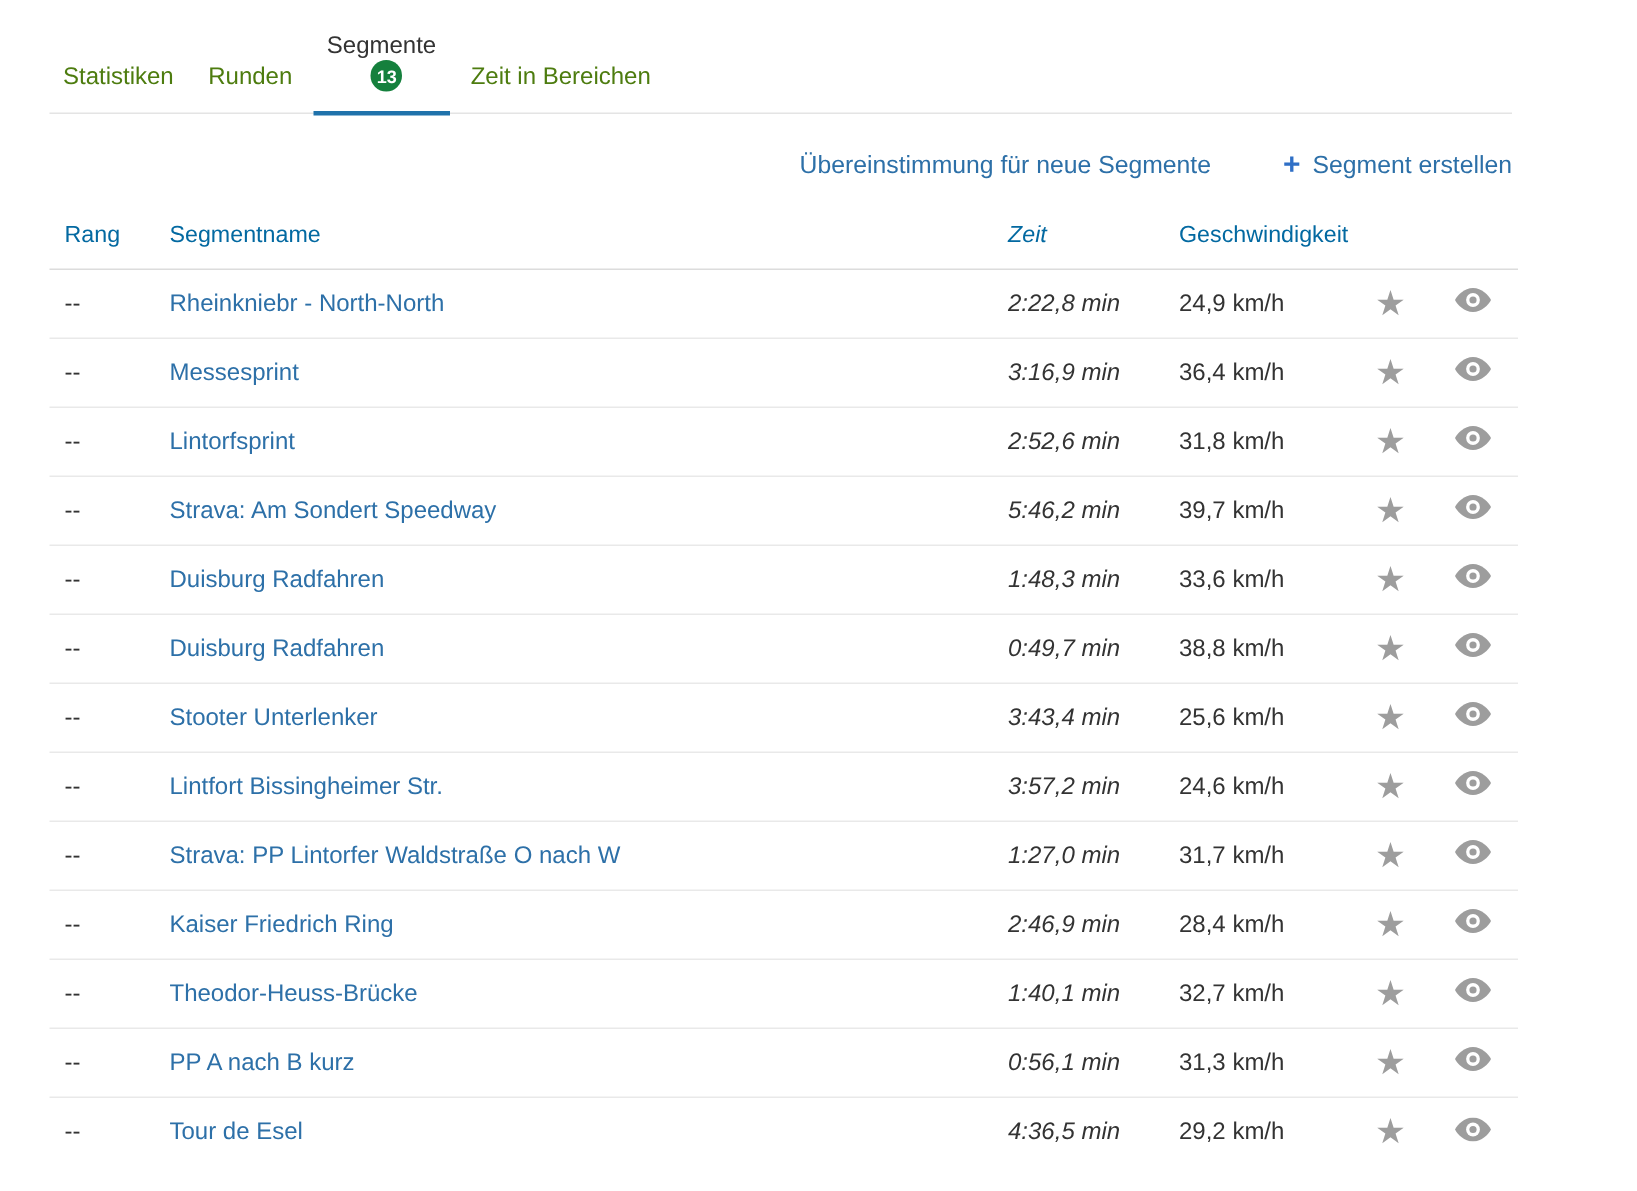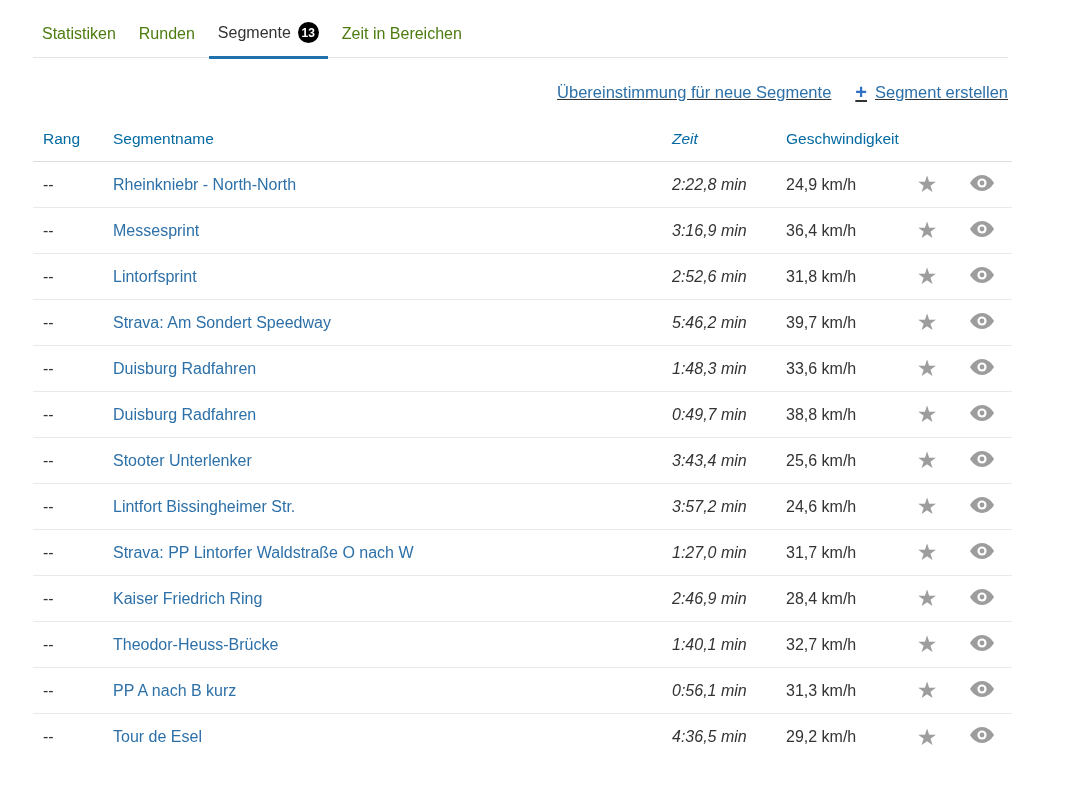--- a/index.html
+++ b/index.html
@@ -20,36 +20,35 @@
   }
   .tab {
     font-size:16px; color:#4d7c0f;
     padding:0 9px 14px 9px; margin-right:5px;
     cursor:pointer; white-space:nowrap;
     display:flex; align-items:center;
   }
   .tab.active {
     color:#333;
     border-bottom:3px solid #1f72ab;
-    margin-bottom:-2px; padding-bottom:13px;
+    margin-bottom:-2px; padding-bottom:13px;flex-direction:column;
   }
   .badge {
     display:inline-flex; align-items:center; justify-content:center;
     min-width:21px; height:21px; margin-left:7px;
-    background:#000000; color:#fff;
+    background:#15803d; color:#fff;
     border-radius:50%; font-size:12px; font-weight:bold;
   }
 
   
   .actions {
     display:flex; justify-content:flex-end; align-items:center;
-    gap:24px;
+    gap:48px;
     margin:0 83px 0 33px;
     padding:24px 0 20px 0;
-    text-decoration:underline;
   }
   .link {
     color:#2d70a8; font-size:16.5px; text-decoration:none; cursor:pointer;
     display:flex; align-items:center;
   }
   .plus {
     color:#2f6fc6; font-weight:bold; font-size:20px;
     margin-right:8px; line-height:1;
   }
 

